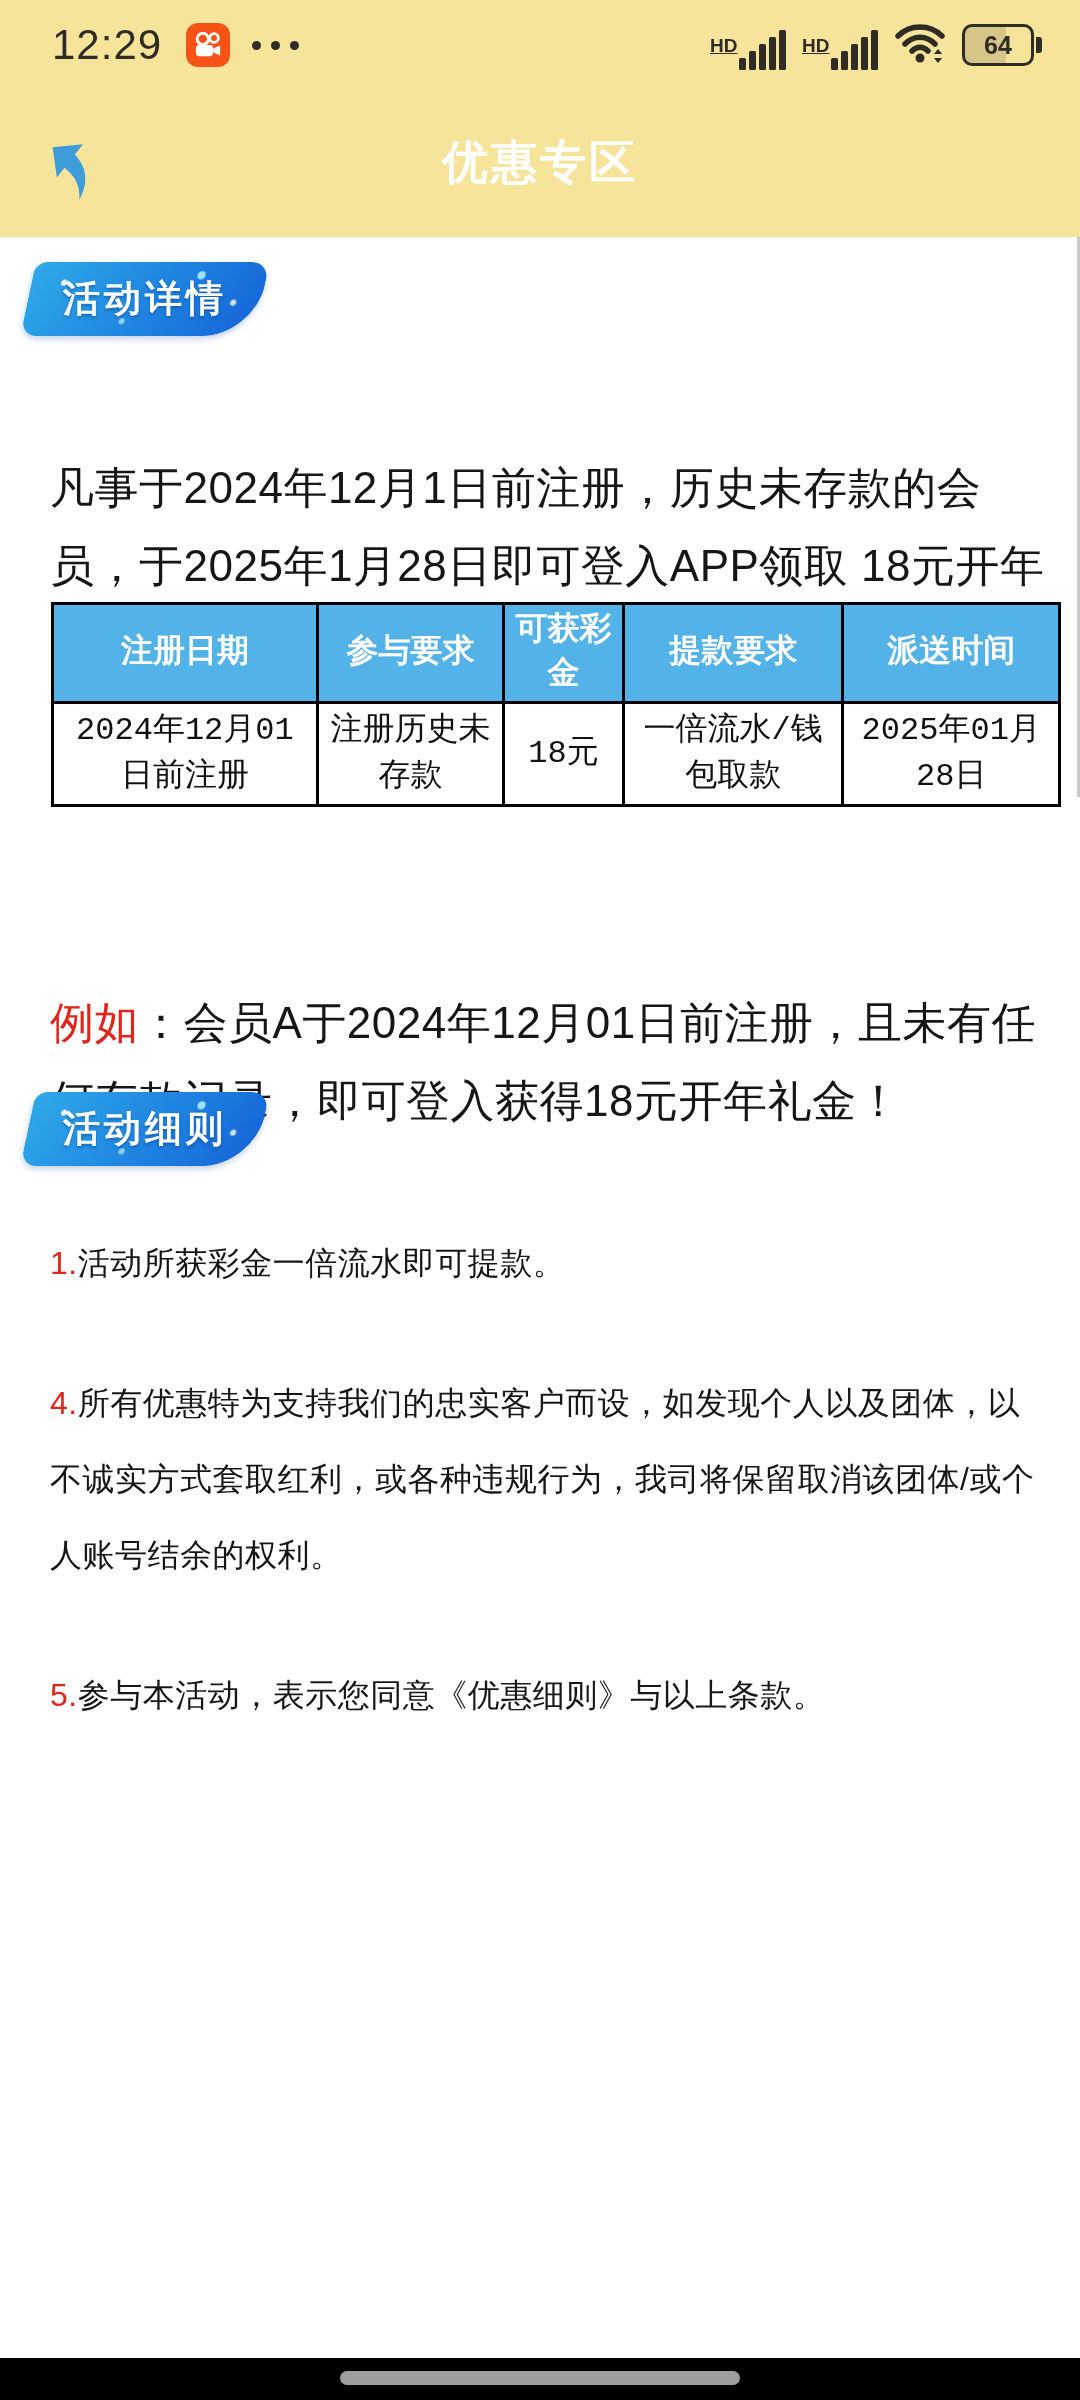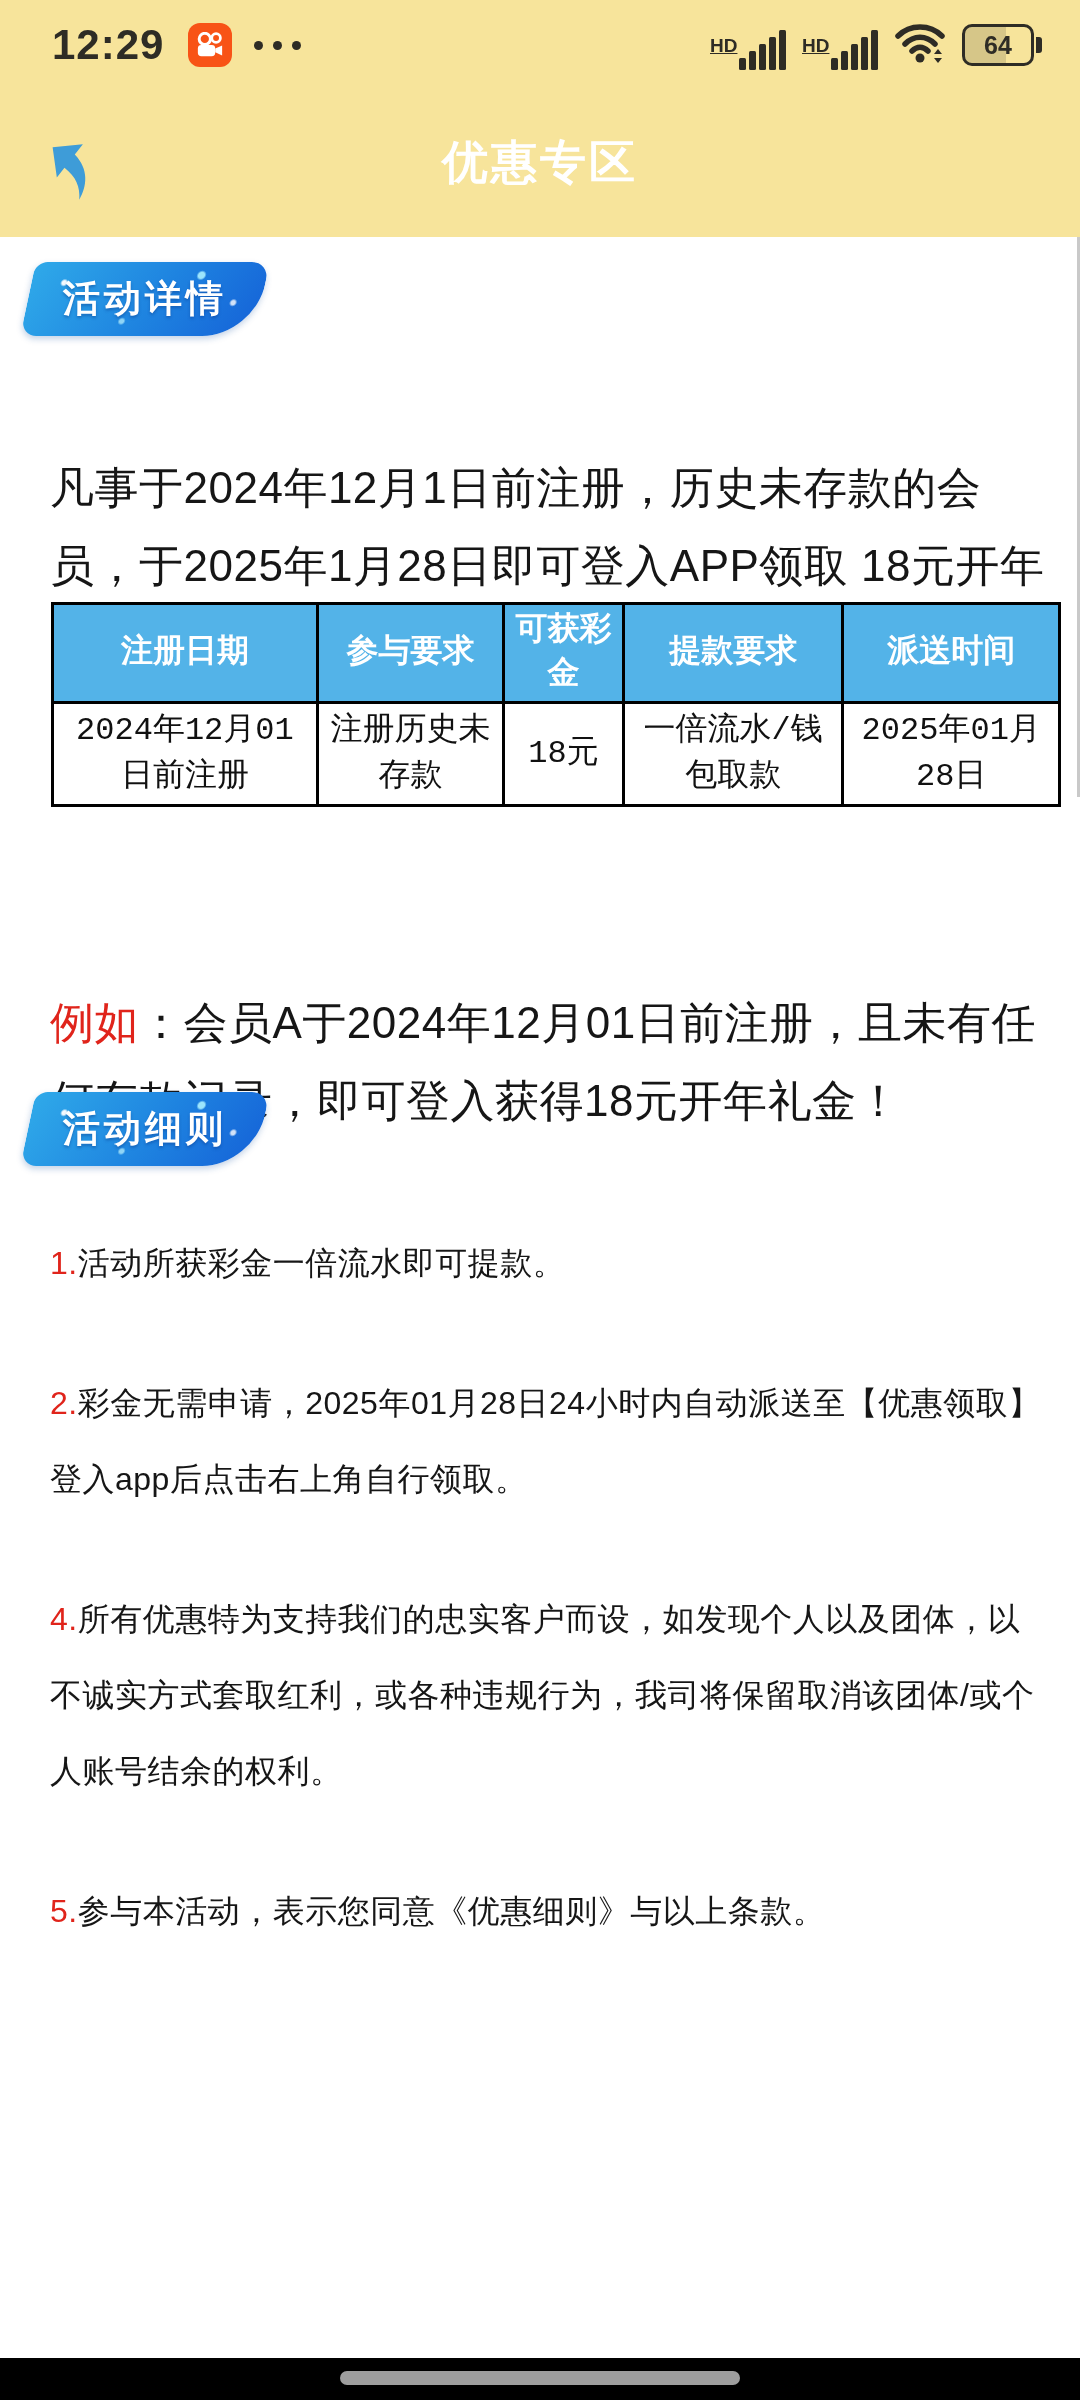--- a/index.html
+++ b/index.html
@@ -5,21 +5,21 @@
   html,body{margin:0;padding:0;background:#222;}
   .phone{
     position:relative;width:1080px;height:2400px;margin:0 auto;
     background:#ffffff;overflow:hidden;
     font-family:"Liberation Sans","DejaVu Sans",sans-serif;
     -webkit-font-smoothing:antialiased;
   }
   
   .top-area{position:absolute;top:0;left:0;width:1080px;height:237px;background:#F7E49B;}
   .status-bar{position:absolute;top:10px;left:0;right:0;height:70px;display:flex;align-items:center;padding:0 38px 0 52px;box-sizing:border-box;}
-  .time{font-size:42px;font-weight:700;color:#2E2C25;letter-spacing:1px;}
+  .time{font-size:42px;font-weight:400;color:#2E2C25;letter-spacing:1px;}
   .app-chip{width:44px;height:44px;border-radius:12px;background:#F85316;margin-left:24px;display:flex;align-items:center;justify-content:center;}
   .more-dots{display:flex;gap:10px;margin-left:22px;}
   .more-dots i{width:9px;height:9px;border-radius:50%;background:#2E2C25;}
   .sb-right{margin-left:auto;display:flex;align-items:center;gap:16px;}
   .sig{position:relative;width:76px;height:54px;}
   .sig .hd{position:absolute;top:17px;left:0;font-size:19px;font-weight:700;color:#2E2C25;letter-spacing:0;text-decoration:underline;}
   .sig .bars{position:absolute;bottom:2px;right:0;display:flex;align-items:flex-end;gap:3px;}
   .sig .bars i{width:7px;background:#2E2C25;border-radius:1.5px;display:block;}
   .battery{display:flex;align-items:center;}
   .batt-body{position:relative;width:66px;height:36px;border:3.5px solid #2E2C25;border-radius:10px;display:flex;align-items:center;justify-content:center;overflow:hidden;}
@@ -179,21 +179,20 @@
   </table>
 
   <p class="para example"><span class="red">例如</span><span>：会员A于2024年12月01日前注册，且未有任何存款记录，即可登入获得18元开年礼金！</span></p>
 
   <div class="ribbon r2">
     <span>活动细则</span>
   </div>
 
   <div class="rules">
     <p><span class="red">1.</span><span>活动所获彩金一倍流水即可提款。</span></p>
-    <p><span class="red">2.</span><span>彩金无需申请，2025年01月28日24小时内自动派送至【优惠领取】登入app后点击右上角自行领取。</span></p>
     <p><span class="red">4.</span><span>所有优惠特为支持我们的忠实客户而设，如发现个人以及团体，以不诚实方式套取红利，或各种违规行为，我司将保留取消该团体/或个人账号结余的权利。</span></p>
     <p><span class="red">5.</span><span>参与本活动，表示您同意《优惠细则》与以上条款。</span></p>
   </div>
 
   <div class="scroll-thumb"></div>
 
   <div class="bottom-bar">
     <div class="home-pill"></div>
   </div>
 

